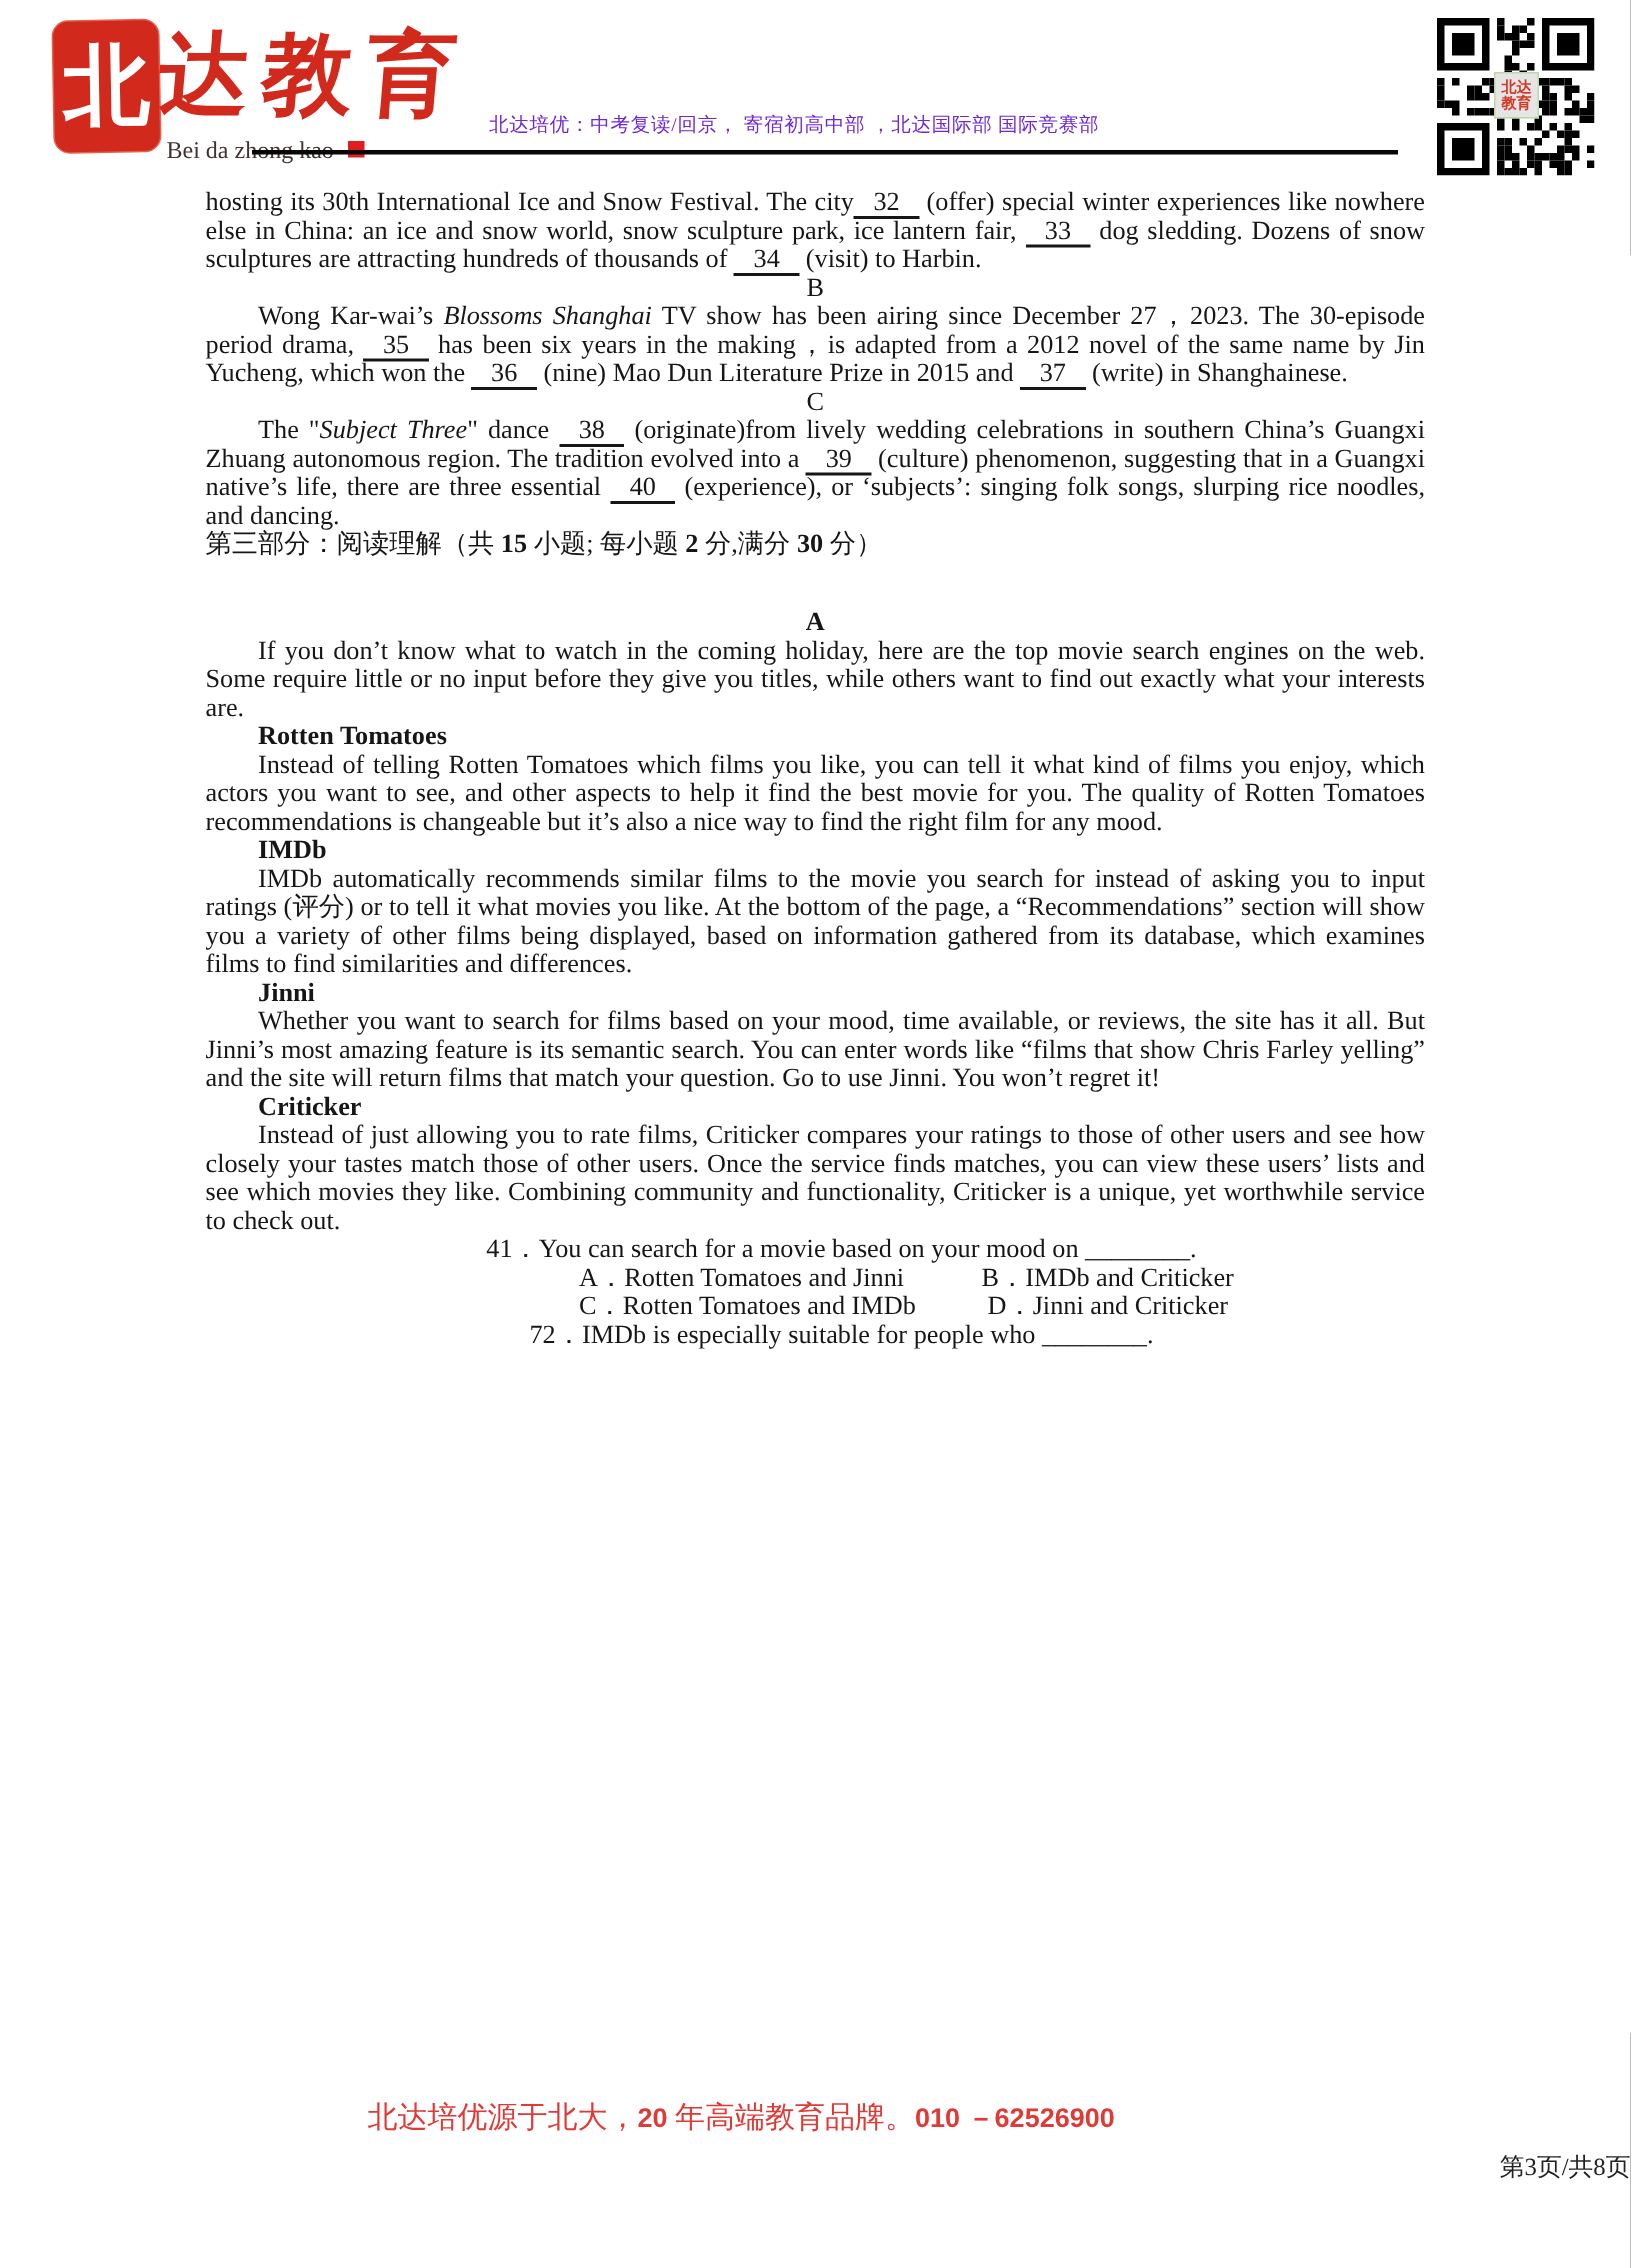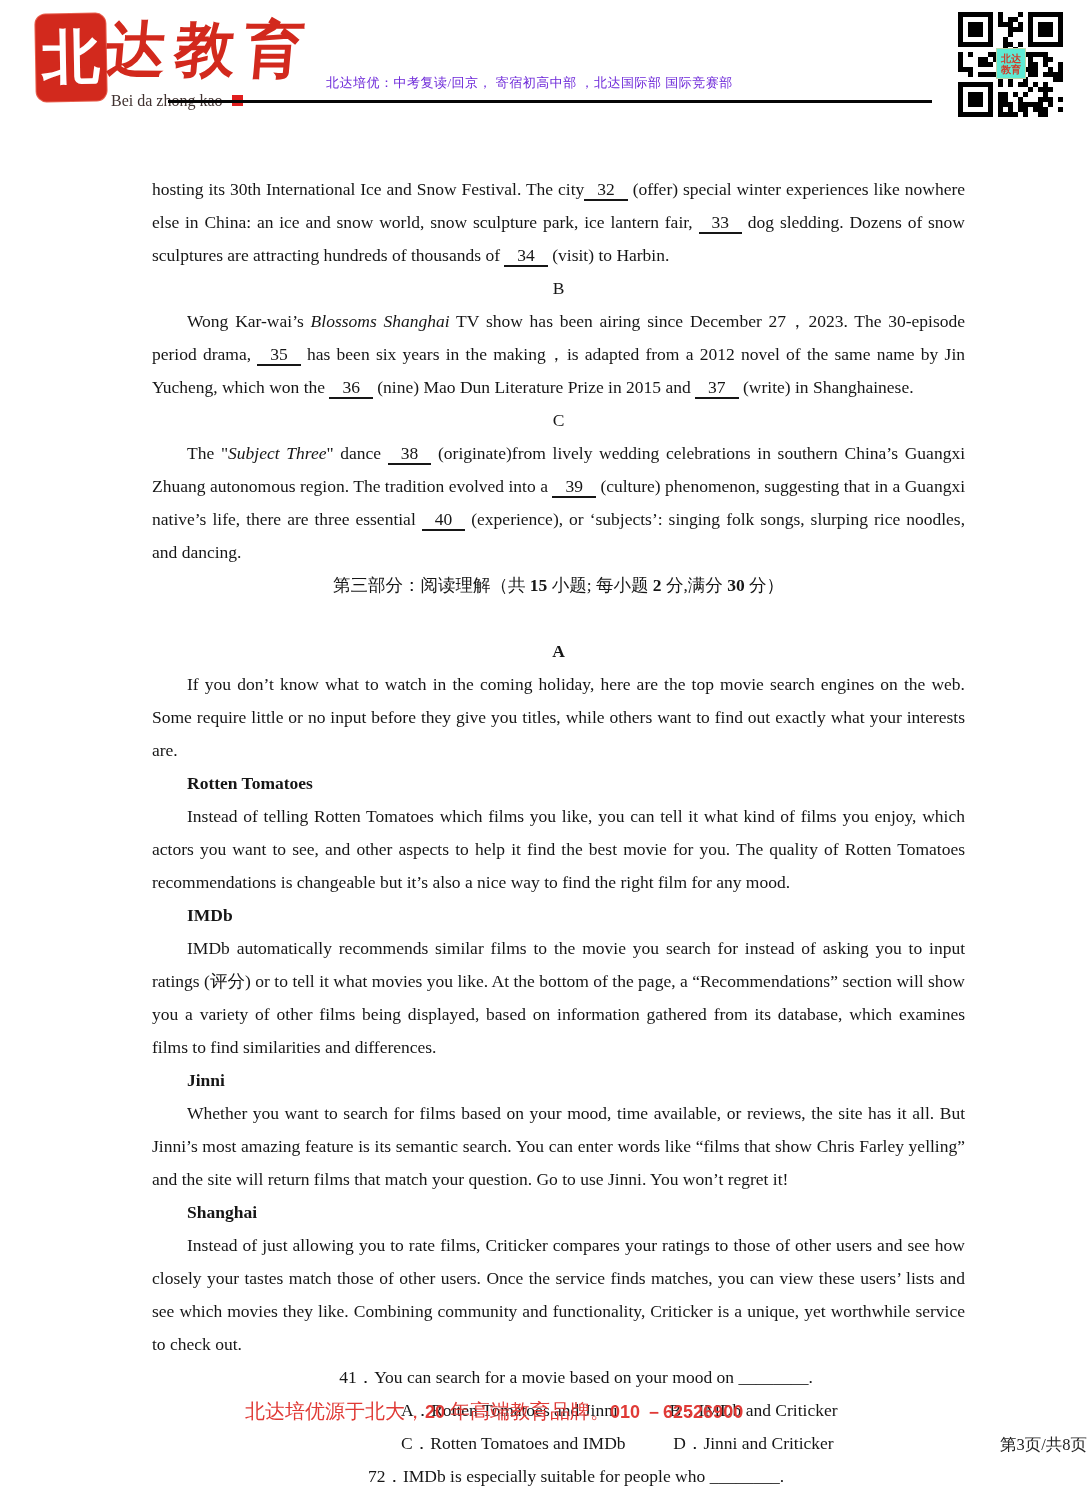--- a/index.html
+++ b/index.html
@@ -52,39 +52,38 @@
     white-space:nowrap; letter-spacing:0.5px;
   }
   .header-divider {
     position:absolute; left:168px; top:100px;
     width:764px; height:3px; background:#060606;
   }
   .qr-wrap { position:absolute; left:958px; top:12px; width:105px; height:105px; }
   .qr-label {
     position:absolute; left:38px; top:36px;
     width:30px; height:31px;
-    background:#5eead4;
+    background:#e5e5e5;
     border:1px solid #bcd8a8;
     display:flex; flex-direction:column; align-items:center; justify-content:center;
     line-height:1.1;
   }
   .qr-label span { color:#d23a28; font-size:10px; font-weight:bold; }
   
   .body-text {
-    position:absolute; left:152px; top:125px; width:813px;
-    font-size:17.5px; line-height:33px;
+    position:absolute; left:137px; top:125px; width:813px;
+    font-size:17.5px; line-height:19px;
     text-align:justify;
-    margin-top:48px;
   }
   .para { text-indent:35px; }
   .para-noindent { text-indent:0; }
   .sec-label { text-align:center; text-indent:0; }
   .sec-label-bold { font-weight:bold; }
   .passage-head { font-weight:bold; text-indent:35px; text-align:left; }
-  .part3 { text-indent:0; text-align:center; }
+  .part3 { text-indent:0; text-align:left; }
   .spacer { height:33px; }
   .q-line { text-indent:35px; text-align:center; }
   .opt-first { display:inline-block; width:355px; }
   .seg-blank { border-bottom:2px solid #161616; padding:0 13px; }
   .seg-i { font-style:italic; }
   .seg-b { font-weight:bold; }
   .seg-bs { font-weight:bold; font-family:"Liberation Sans", sans-serif; font-size:18px; }
   
   .footer-slogan {
     position:absolute; left:245px; top:1398px;
@@ -265,21 +264,21 @@
     <div class="part3"><span>第三部分：阅读理解（共 </span><span class="seg-b">15</span><span> 小题; 每小题 </span><span class="seg-b">2</span><span> 分,满分 </span><span class="seg-b">30</span><span> 分）</span></div>
     <div class="spacer"></div>
     <div class="sec-label sec-label-bold">A</div>
     <div class="para">If you don’t know what to watch in the coming holiday, here are the top movie search engines on the web. Some require little or no input before they give you titles, while others want to find out exactly what your interests are.</div>
     <div class="passage-head">Rotten Tomatoes</div>
     <div class="para">Instead of telling Rotten Tomatoes which films you like, you can tell it what kind of films you enjoy, which actors you want to see, and other aspects to help it find the best movie for you. The quality of Rotten Tomatoes recommendations is changeable but it’s also a nice way to find the right film for any mood.</div>
     <div class="passage-head">IMDb</div>
     <div class="para">IMDb automatically recommends similar films to the movie you search for instead of asking you to input ratings (评分) or to tell it what movies you like. At the bottom of the page, a “Recommendations” section will show you a variety of other films being displayed, based on information gathered from its database, which examines films to find similarities and differences.</div>
     <div class="passage-head">Jinni</div>
     <div class="para">Whether you want to search for films based on your mood, time available, or reviews, the site has it all. But Jinni’s most amazing feature is its semantic search. You can enter words like “films that show Chris Farley yelling” and the site will return films that match your question. Go to use Jinni. You won’t regret it!</div>
-    <div class="passage-head">Shanghai</div>
+    <div class="passage-head">Criticker</div>
     <div class="para">Instead of just allowing you to rate films, Criticker compares your ratings to those of other users and see how closely your tastes match those of other users. Once the service finds matches, you can view these users’ lists and see which movies they like. Combining community and functionality, Criticker is a unique, yet worthwhile service to check out.</div>
     <div class="q-line">41．You can search for a movie based on your mood on ________.</div>
     <div class="q-line">
       <span class="opt-first">A．Rotten Tomatoes and Jinni</span><span>B．IMDb and Criticker</span>
     </div>
     <div class="q-line">
       <span class="opt-first">C．Rotten Tomatoes and IMDb</span><span>D．Jinni and Criticker</span>
     </div>
     <div class="q-line">72．IMDb is especially suitable for people who ________.</div>
   </div>

